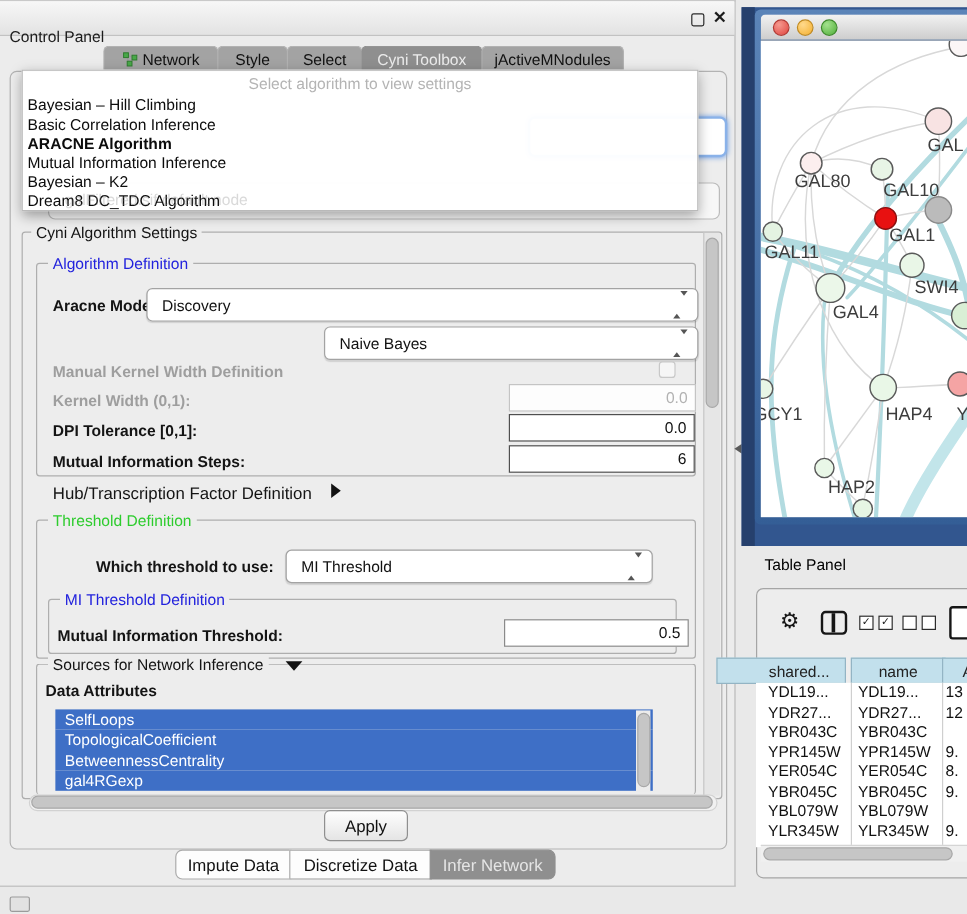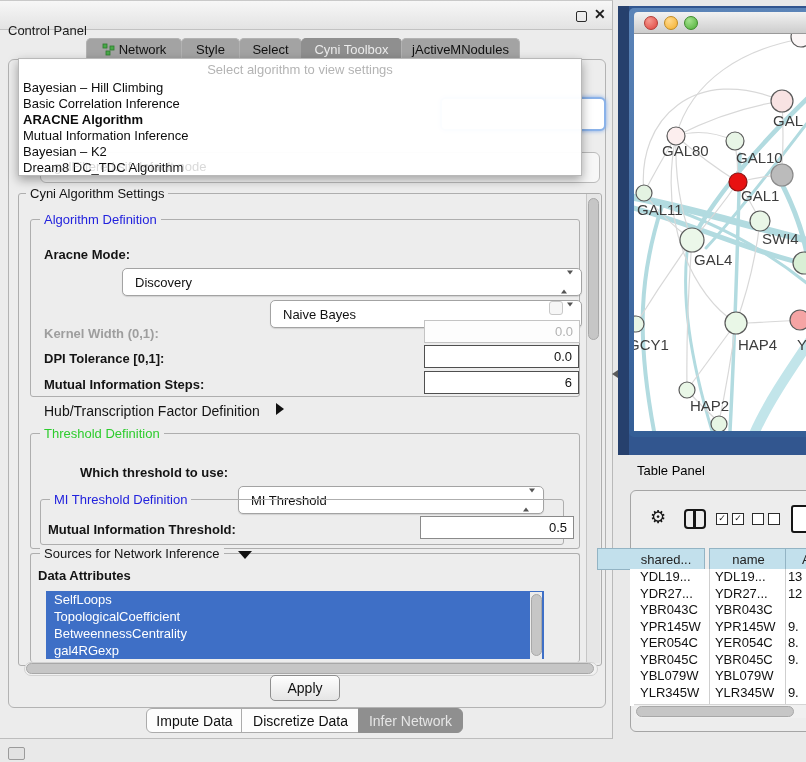--- a/index.html
+++ b/index.html
@@ -36,21 +36,21 @@
       border:1px solid #b9b9b9;box-shadow:0 4px 10px rgba(0,0,0,.35);z-index:10;}
   #popup-header{left:0;top:3px;width:562px;text-align:center;font-size:13px;color:#b4b4b4;}
   .pop-item{left:4px;height:16px;font-size:13px;color:#0c0c0c;white-space:nowrap;}
   
   .group{border:1px solid #aeaeae;border-radius:3px;}
   .legend{background:#ededed;padding:0 4px;font-size:13px;white-space:nowrap;z-index:2;}
   .legend.blue{color:#2222dd;}
   .legend.green{color:#2ecc2e;}
   
   .combo{background:#fff;border:1px solid #a3a3a3;border-radius:5px;display:flex;align-items:center;
-      font-size:13px;color:#111;padding-left:12px;box-shadow:0 1px 1px rgba(0,0,0,.12);margin-top:28px;}
+      font-size:13px;color:#111;padding-left:12px;box-shadow:0 1px 1px rgba(0,0,0,.12);}
   .arrows{position:absolute;right:8px;top:50%;transform:translateY(-50%);}
   .tri-up{width:0;height:0;border-left:3.5px solid transparent;border-right:3.5px solid transparent;
       border-bottom:4.5px solid #555;margin-bottom:2.5px;}
   .tri-dn{width:0;height:0;border-left:3.5px solid transparent;border-right:3.5px solid transparent;
       border-top:4.5px solid #555;}
   
   .field{background:#fff;border:1.5px solid #4f4f4f;font-size:13px;color:#111;
       display:flex;align-items:center;justify-content:flex-end;padding:0 6px;}
   .field.dis{border:1px solid #c4c4c4;color:#b2b2b2;background:#fdfdfd;}
   .checkbox{width:12px;height:12px;border:1.5px solid #c8c8c8;border-radius:3px;background:#f6f6f6;}
@@ -160,20 +160,21 @@
     <div class="abs combo" style="left:122px;top:239px;width:446px;height:26px;">
       <span>Discovery</span>
       <span class="arrows"><span class="tri-up"></span><span class="tri-dn"></span></span>
     </div>
 
     <div class="abs combo" style="left:270px;top:271px;width:298px;height:26px;">
       <span>Naive Bayes</span>
       <span class="arrows"><span class="tri-up"></span><span class="tri-dn"></span></span>
     </div>
 
+    <div class="abs lbl b gray" style="left:44px;top:301px;">Manual Kernel Width Definition</div>
     <div class="abs checkbox" style="left:549px;top:300px;"></div>
 
     <div class="abs lbl b gray" style="left:44px;top:325px;">Kernel Width (0,1):</div>
     <div class="abs field dis" style="left:424px;top:319px;width:142px;height:21px;">
       <span>0.0</span>
     </div>
 
     <div class="abs lbl b" style="left:44px;top:350px;">DPI Tolerance [0,1]:</div>
     <div class="abs field" style="left:424px;top:344px;width:141px;height:21px;">
       <span>0.0</span>

